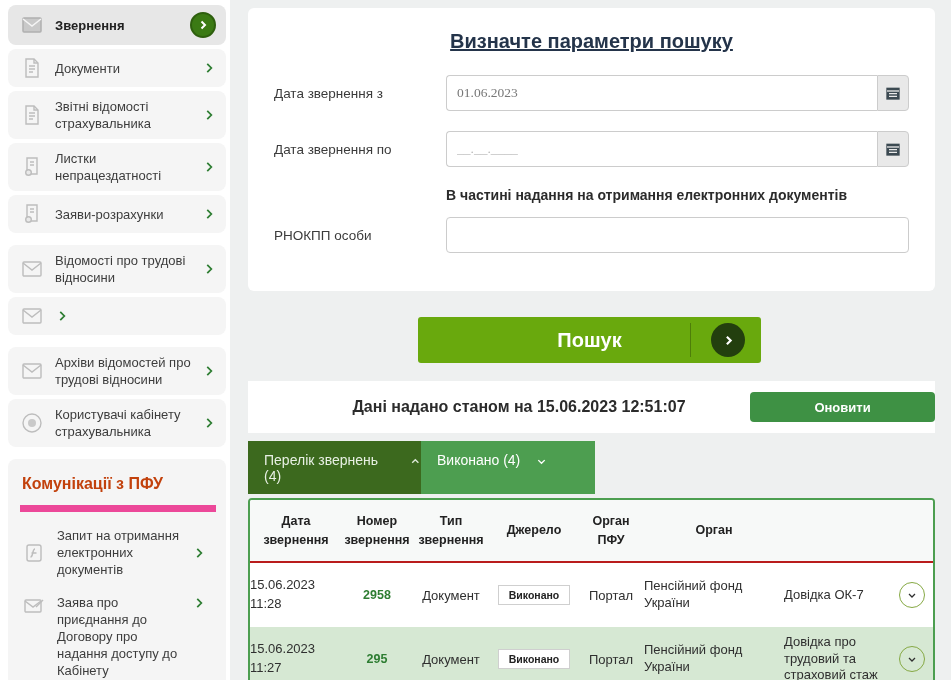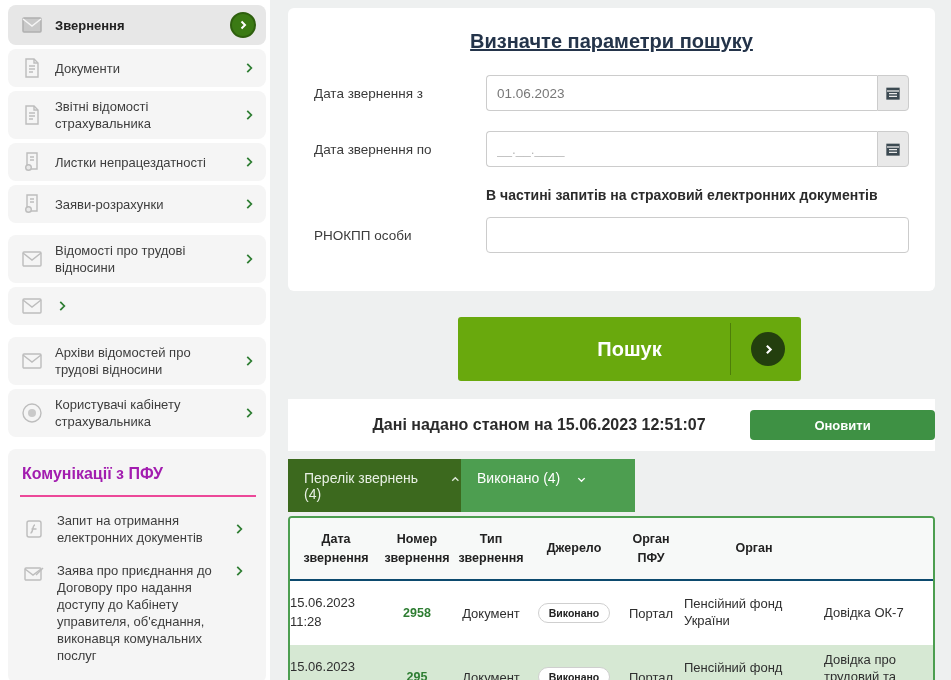--- a/index.html
+++ b/index.html
@@ -1,60 +1,60 @@
 <!DOCTYPE html>
 <html><head>
 <meta charset="utf-8">
 <style>
   * { box-sizing: border-box; margin: 0; padding: 0; }
   html,body { width: 951px; height: 680px; overflow: hidden; }
   body { font-family: "Liberation Sans", "DejaVu Sans", sans-serif; background: #ffffff; }
   .app { display: flex; width: 951px; height: 680px; overflow: hidden; }
 
   
-  .sidebar { width: 270px; flex-shrink: 0; background: #fff; padding: 5px 4px 0 8px; }
+  .sidebar { width: 230px; flex-shrink: 0; background: #fff; padding: 5px 4px 0 8px; }
   .s-item { display: flex; align-items: center; gap: 11px; background: #f5f5f5;
             border-radius: 8px; padding: 7px 10px 7px 12px; margin-bottom: 4px;
             min-height: 31px; cursor: pointer; }
   .s-item.active { background: #e7e7e7; }
   .s-item.active .s-label { font-weight: bold; color: #222; }
   .s-label { flex: 1; font-size: 13px; line-height: 17px; color: #3d3d3d; }
   .s-icon { width: 24px; height: 24px; flex-shrink: 0; }
   .s-chev { width: 14px; height: 14px; flex-shrink: 0; }
   .gap { margin-top: 12px; }
   .active-circle { width: 26px; height: 26px; border-radius: 50%; background: #3b7a14;
                    border: 2px solid #2e5f0e; display: flex; align-items: center;
                    justify-content: center; flex-shrink: 0; }
   .comms-card { background: #f5f5f5; border-radius: 8px; padding: 12px 10px 10px 12px; margin-top: 12px; }
-  .comms-title { font-size: 16px; font-weight: bold; color: #a21caf; padding: 4px 0 12px 2px;
-                 border-bottom: 2px solid #ec4899; }
+  .comms-title { font-size: 16px; font-weight: bold; color: #c2410c; padding: 4px 0 12px 2px;
+                 border-bottom: 7px solid #ec4899; }
   .comms-card .s-item { background: transparent; margin-bottom: 2px; padding-left: 2px; }
 
   
   .main { flex: 1; background: #eef0f0; padding: 8px 16px 0 18px; overflow: hidden; }
   .form-panel { background: #fff; border-radius: 6px; padding: 16px 26px 18px; }
   .form-title { text-align: center; font-size: 20px; font-weight: bold; color: #24344a; margin: 6px 0 22px; text-decoration: underline; }
   .form-row { display: flex; align-items: center; margin-bottom: 20px; }
   .form-label { width: 172px; flex-shrink: 0; font-size: 13.5px; color: #3b3b3b; }
-  .control { flex: 1; display: flex; }
+  .control { flex: 1; display: flex; font-family: Liberation Serif, serif; }
   .txt { flex: 1; height: 36px; border: 1px solid #ccc; border-radius: 4px; padding: 0 10px;
          font-size: 13.5px; color: #777; font-family: inherit; outline: none; background: #fff; }
   .txt::placeholder { color: #b9b9b9; }
   .date-input { border-radius: 4px 0 0 4px; border-right: none; }
   .cal-addon { width: 32px; height: 36px; background: #e9e9e9; border: 1px solid #ccc;
                border-radius: 0 4px 4px 0; display: flex; align-items: center; justify-content: center;
                cursor: pointer; }
   .note { margin: 16px 0 14px 172px; font-size: 14px; font-weight: bold; color: #2b2b2b; }
   .select { flex: 1; height: 36px; border: 1px solid #ccc; border-radius: 4px; background: #fff;
             display: flex; align-items: center; justify-content: flex-end; padding: 0 12px; cursor: pointer; }
   .caret { width: 0; height: 0; border-left: 4px solid transparent; border-right: 4px solid transparent;
            border-top: 5px solid #555; }
 
   .search-wrap { margin-top: 26px; }
-  .search-btn { position: relative; margin-left: 170px; width: 343px; height: 64px; background: #69a90d;
+  .search-btn { position: relative; margin-left: 170px; width: 343px; height: 46px; background: #69a90d;
                 border: none; border-radius: 3px; color: #fff; font-size: 20px; font-weight: bold;
                 font-family: inherit; cursor: pointer; }
   .search-btn .divider { position: absolute; right: 70px; top: 6px; bottom: 6px; width: 1px;
                          background: rgba(0,0,0,0.25); }
   .search-btn .btn-circle { position: absolute; right: 16px; top: 50%; transform: translateY(-50%);
                             width: 34px; height: 34px; border-radius: 50%; background: #233f0e;
                             display: flex; align-items: center; justify-content: center; }
 
   .status-bar { margin-top: 18px; background: #fff; height: 52px; display: flex; align-items: center;
                 padding-right: 0; }
@@ -69,31 +69,31 @@
          display: flex; align-items: flex-start; gap: 16px; }
   .tab-1 { width: 173px; background: #3c691e; color: #e8f0e4; }
   .tab-2 { width: 174px; background: #4d9e50; }
   .tab svg { margin-top: 4px; }
 
   
   .table { margin-top: 4px; border: 2px solid #4c9e50; border-radius: 4px; background: #fff;
            overflow: hidden; }
   .t-grid { display: grid; grid-template-columns: 92px 70px 78px 88px 66px 140px 106px 43px;
             align-items: center; }
-  .t-head { background: #f7f9f8; border-bottom: 2px solid #0c4a6e; min-height: 63px;
+  .t-head { background: #f7f9f8; border-bottom: 2px solid #b91c1c; min-height: 63px;
             font-size: 12.5px; font-weight: bold; color: #222; }
   .t-head > div { text-align: center; line-height: 1.5; padding: 4px 2px; }
   .t-row { min-height: 64px; font-size: 13px; color: #2f2f2f; padding: 6px 0; }
   .t-row.hl { background: #d6e8d3; }
   .c-date { text-align: left; padding-left: 0; line-height: 1.45; }
   .c-num { text-align: center; color: #2e7d32; font-weight: bold; font-size: 12.5px;
            overflow: hidden; white-space: nowrap; cursor: pointer; }
   .c-type, .c-src { text-align: center; }
   .c-status { text-align: center; }
-  .badge { display: inline-block; background: #fff; border: 1px solid #cfcfcf; border-radius: 10px;
+  .badge { display: inline-block; background: #fff; border: 1px solid #cfcfcf; border-radius: 0;
            padding: 3px 10px; font-size: 10.5px; font-weight: bold; color: #222; }
   .c-organ, .c-theme { text-align: left; line-height: 1.3; padding-right: 4px; }
   .c-exp { display: flex; justify-content: center; }
   .exp-circle { width: 26px; height: 26px; border-radius: 50%; border: 1px solid #86a944;
                 display: flex; align-items: center; justify-content: center; cursor: pointer;
                 background: transparent; }
 </style>
 </head>
 <body>
 
@@ -301,21 +301,21 @@
           <span class="cal-addon">
             <svg width="16" height="16" viewBox="0 0 24 24" fill="none" stroke="#3c4a52" stroke-width="2">
                 <rect x="3" y="5" width="18" height="16" fill="#3c4a52"></rect>
                 <path d="M3 9h18" stroke="#e9e9e9"></path>
                 <path d="M6 13h12M6 17h12" stroke="#e9e9e9"></path>
               </svg>
           </span>
         </div>
       </div>
 
-      <div class="note">В частині запитів на страховий електронних документів</div>
+      <div class="note">В частині надання на отримання електронних документів</div>
 
       <div class="form-row">
         <div class="form-label">РНОКПП особи</div>
         <div class="control">
           <input class="txt" type="text" value="" style="">
         </div>
       </div>
 
     </div>
 

